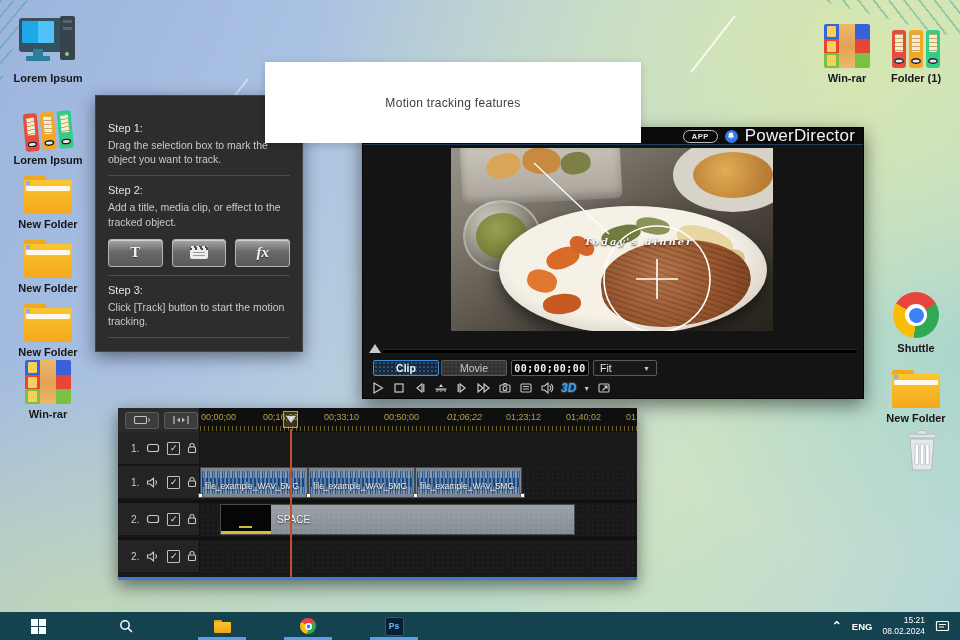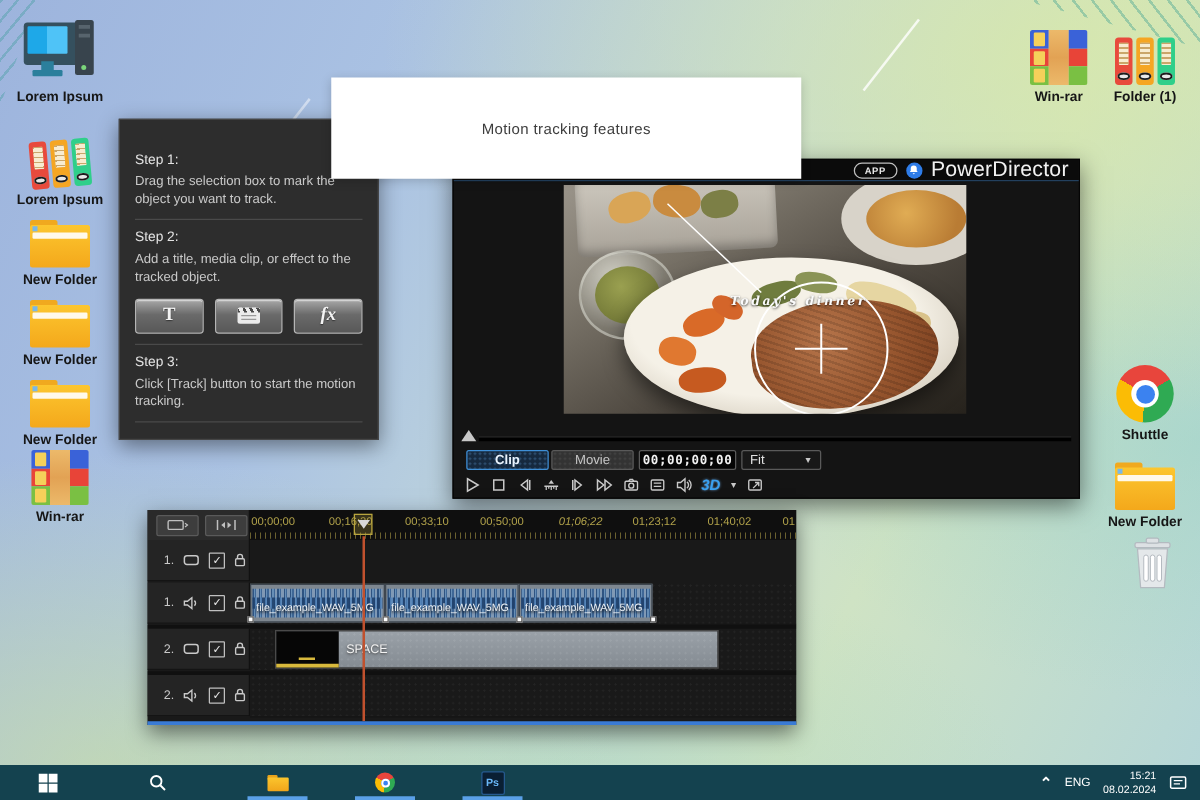--- a/index.html
+++ b/index.html
@@ -203,21 +203,21 @@
   .tb-folder .t{position:absolute;left:0;top:0;width:8px;height:4px;background:#e8a31c;border-radius:1px;}
   .tb-folder .b{position:absolute;left:0;top:2px;right:0;bottom:0;background:linear-gradient(180deg,#fbc52d,#f0a51b);border-radius:1px;}
   .tb-chrome{position:relative;width:16px;height:16px;border-radius:50%;
     background:conic-gradient(from -60deg,#e8453c 0 120deg,#2faa53 120deg 245deg,#fbbc05 245deg 360deg);}
   .tb-chrome::after{content:"";position:absolute;left:4.5px;top:4.5px;width:7px;height:7px;background:#fff;border-radius:50%;
     box-shadow:inset 0 0 0 1.6px #fff,inset 0 0 0 5px #3b82f0;}
   .tb-ps{width:17px;height:17px;background:#0a1f33;border:1px solid #265a8f;border-radius:2px;color:#6ab8f8;
     font-size:8.5px;font-weight:700;display:flex;align-items:center;justify-content:center;}
   .tb-right{position:absolute;right:0;top:0;height:28px;display:flex;align-items:center;gap:10px;padding-right:10px;color:#fff;}
   .tb-chevron{font-size:12px;font-weight:700;cursor:pointer;}
-  .tb-lang{font-size:9.5px;font-weight:400;cursor:pointer;}
+  .tb-lang{font-size:9.5px;font-weight:700;cursor:pointer;}
   .tb-clock{text-align:right;font-size:8.5px;line-height:1.3;cursor:default;}
 </style>
 </head>
 <body>
 
 <div id="screen">
 
   <div class="corner" id="cornerTR"></div>
   <div class="corner" id="cornerTL"></div>
   <div class="streak" style="left:712px;top:8px;height:72px;"></div>

